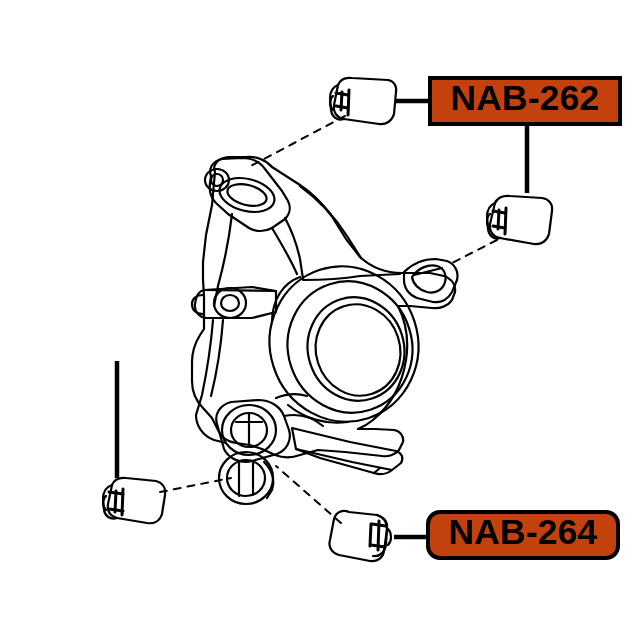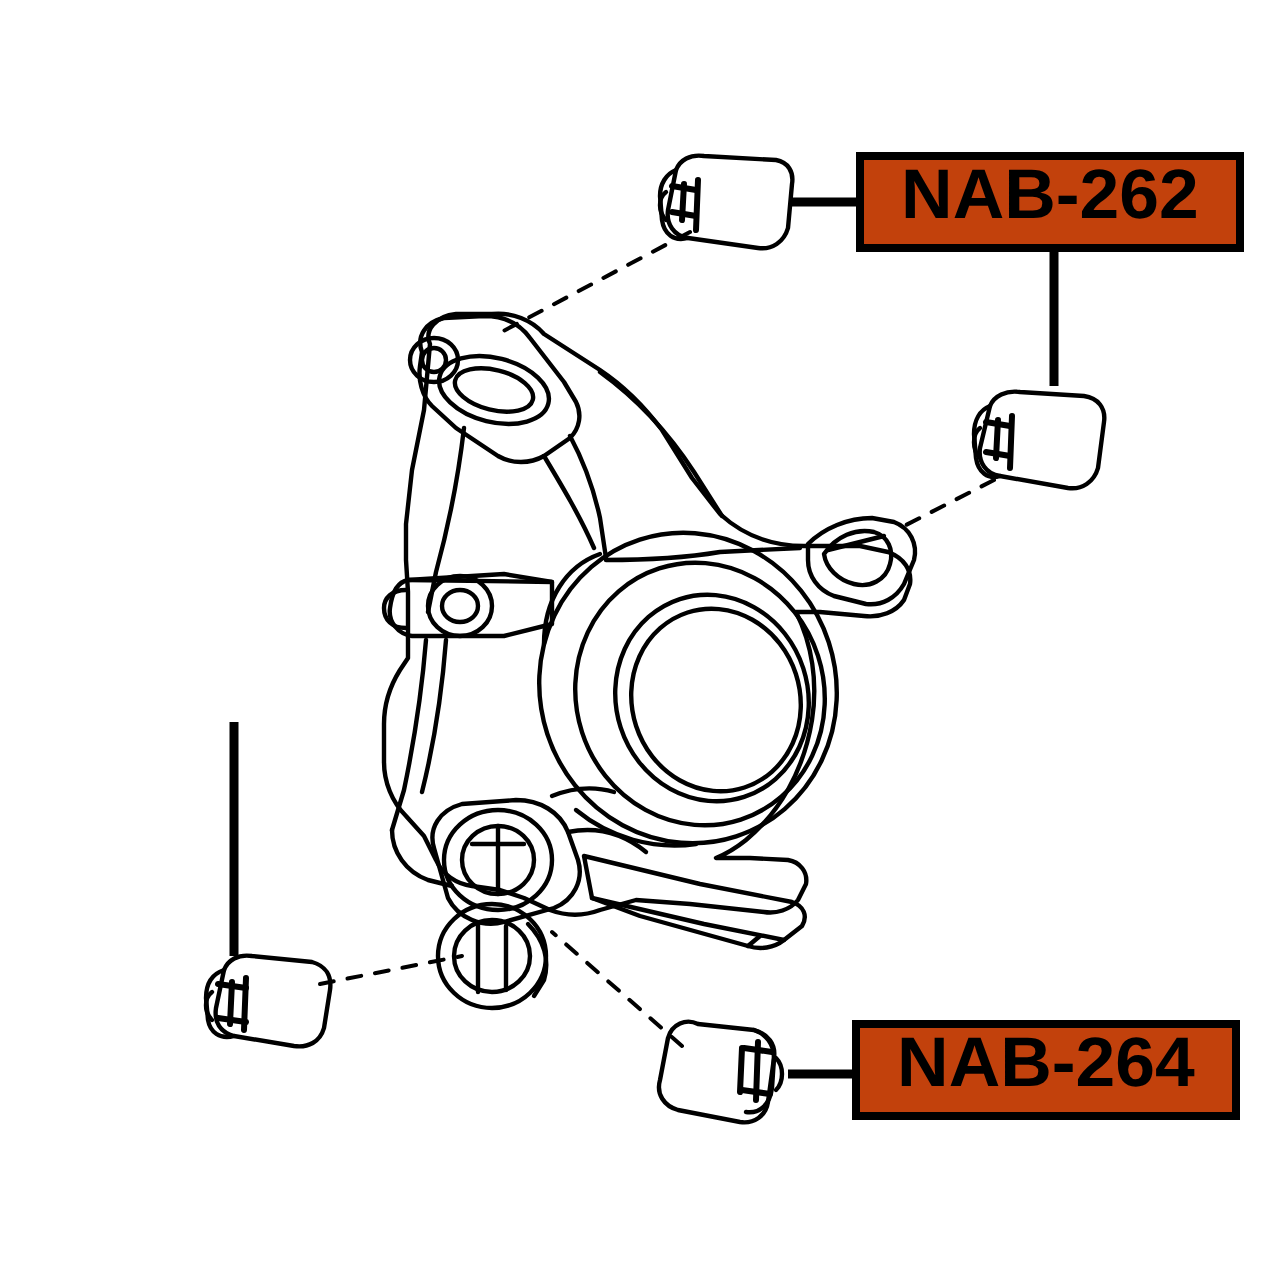--- a/index.html
+++ b/index.html
@@ -40,21 +40,21 @@
     font-weight: bold;
     font-size: 35px;
     letter-spacing: 0px;
     color: #000000;
     line-height: 1;
     white-space: nowrap;
     transform: scaleX(1.02);
   }
   #label-nab-262 { left: 428px; top: 76px;  width: 194px; height: 50px; }
   #label-nab-263 { left: 20px;  top: 311px; width: 190px; height: 50px; }
-  #label-nab-264 { left: 426px; top: 510px; width: 194px; height: 50px; }
+  #label-nab-264 { left: 426px; top: 510px; width: 194px; height: 50px; border-radius: 14px; }
 </style>
 </head>
 <body>
 
 <div id="diagram-root">
 
   <svg class="diagram-canvas" viewBox="0 0 640 640" xmlns="http://www.w3.org/2000/svg">
 
     <g fill="none" stroke="#000000" stroke-width="2.2" stroke-linecap="round" stroke-linejoin="round">
 

